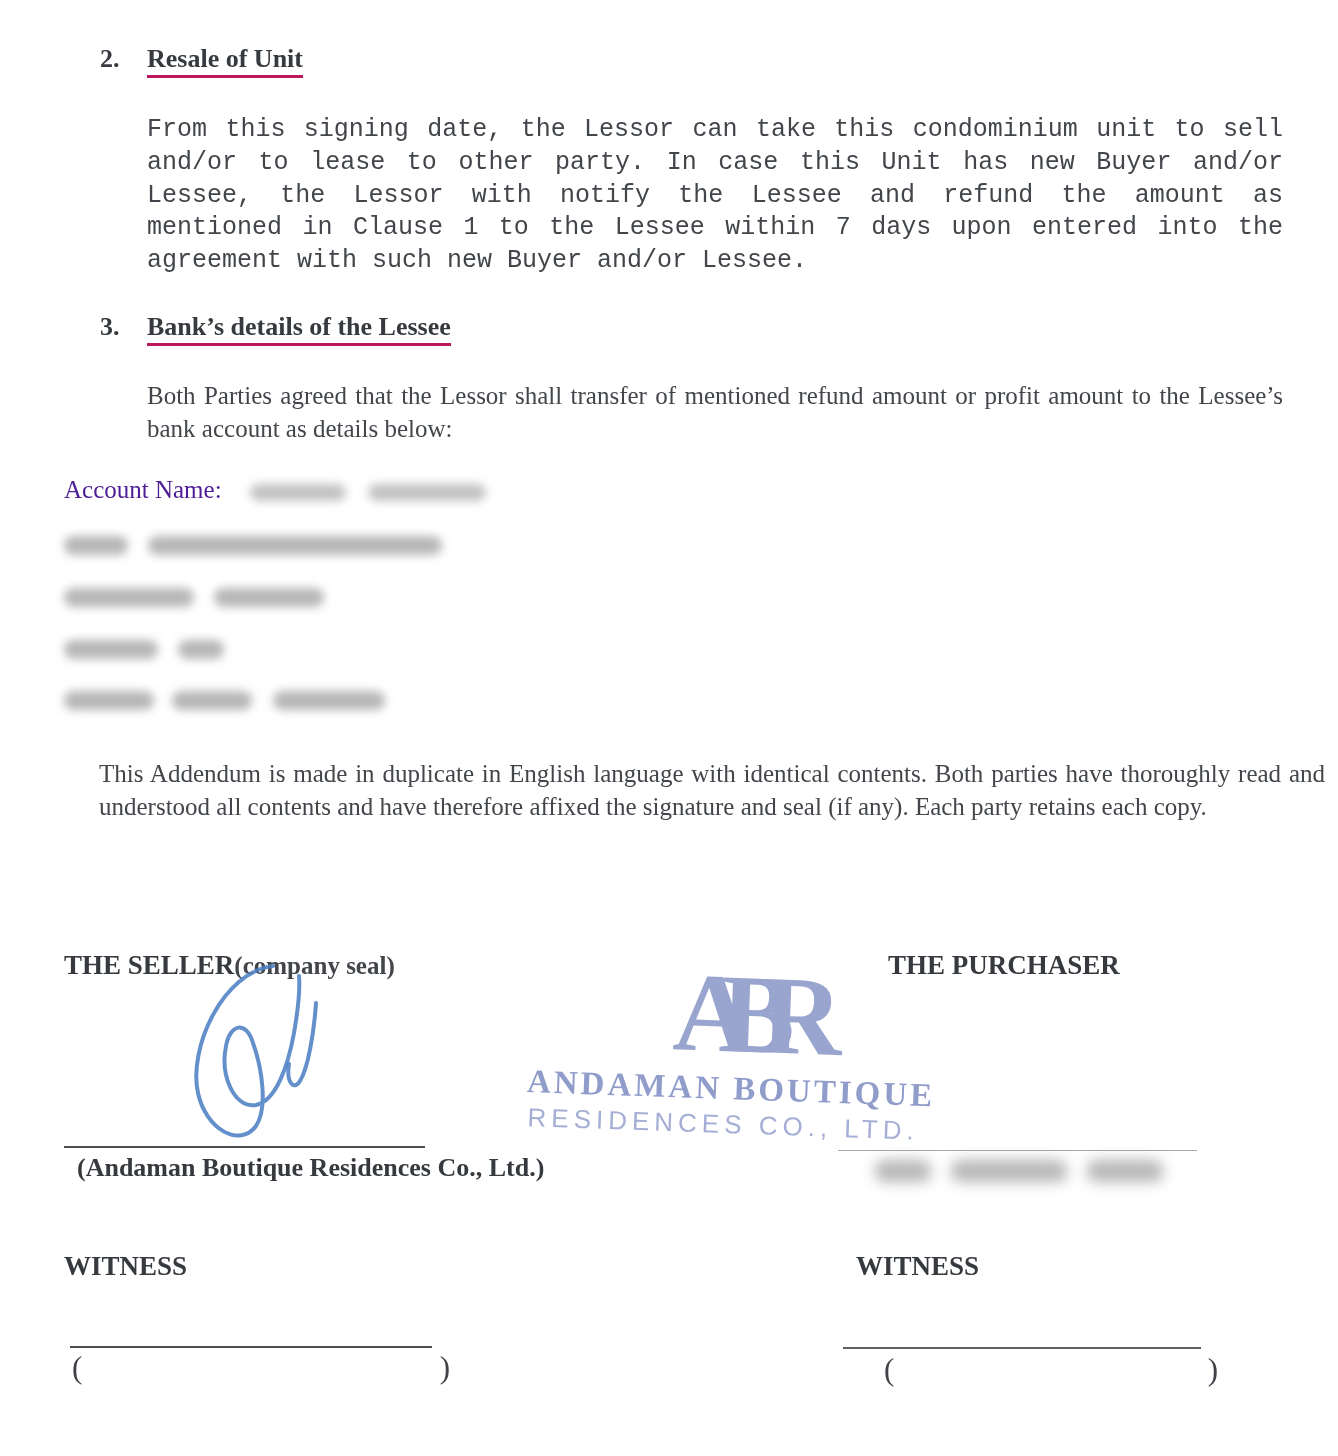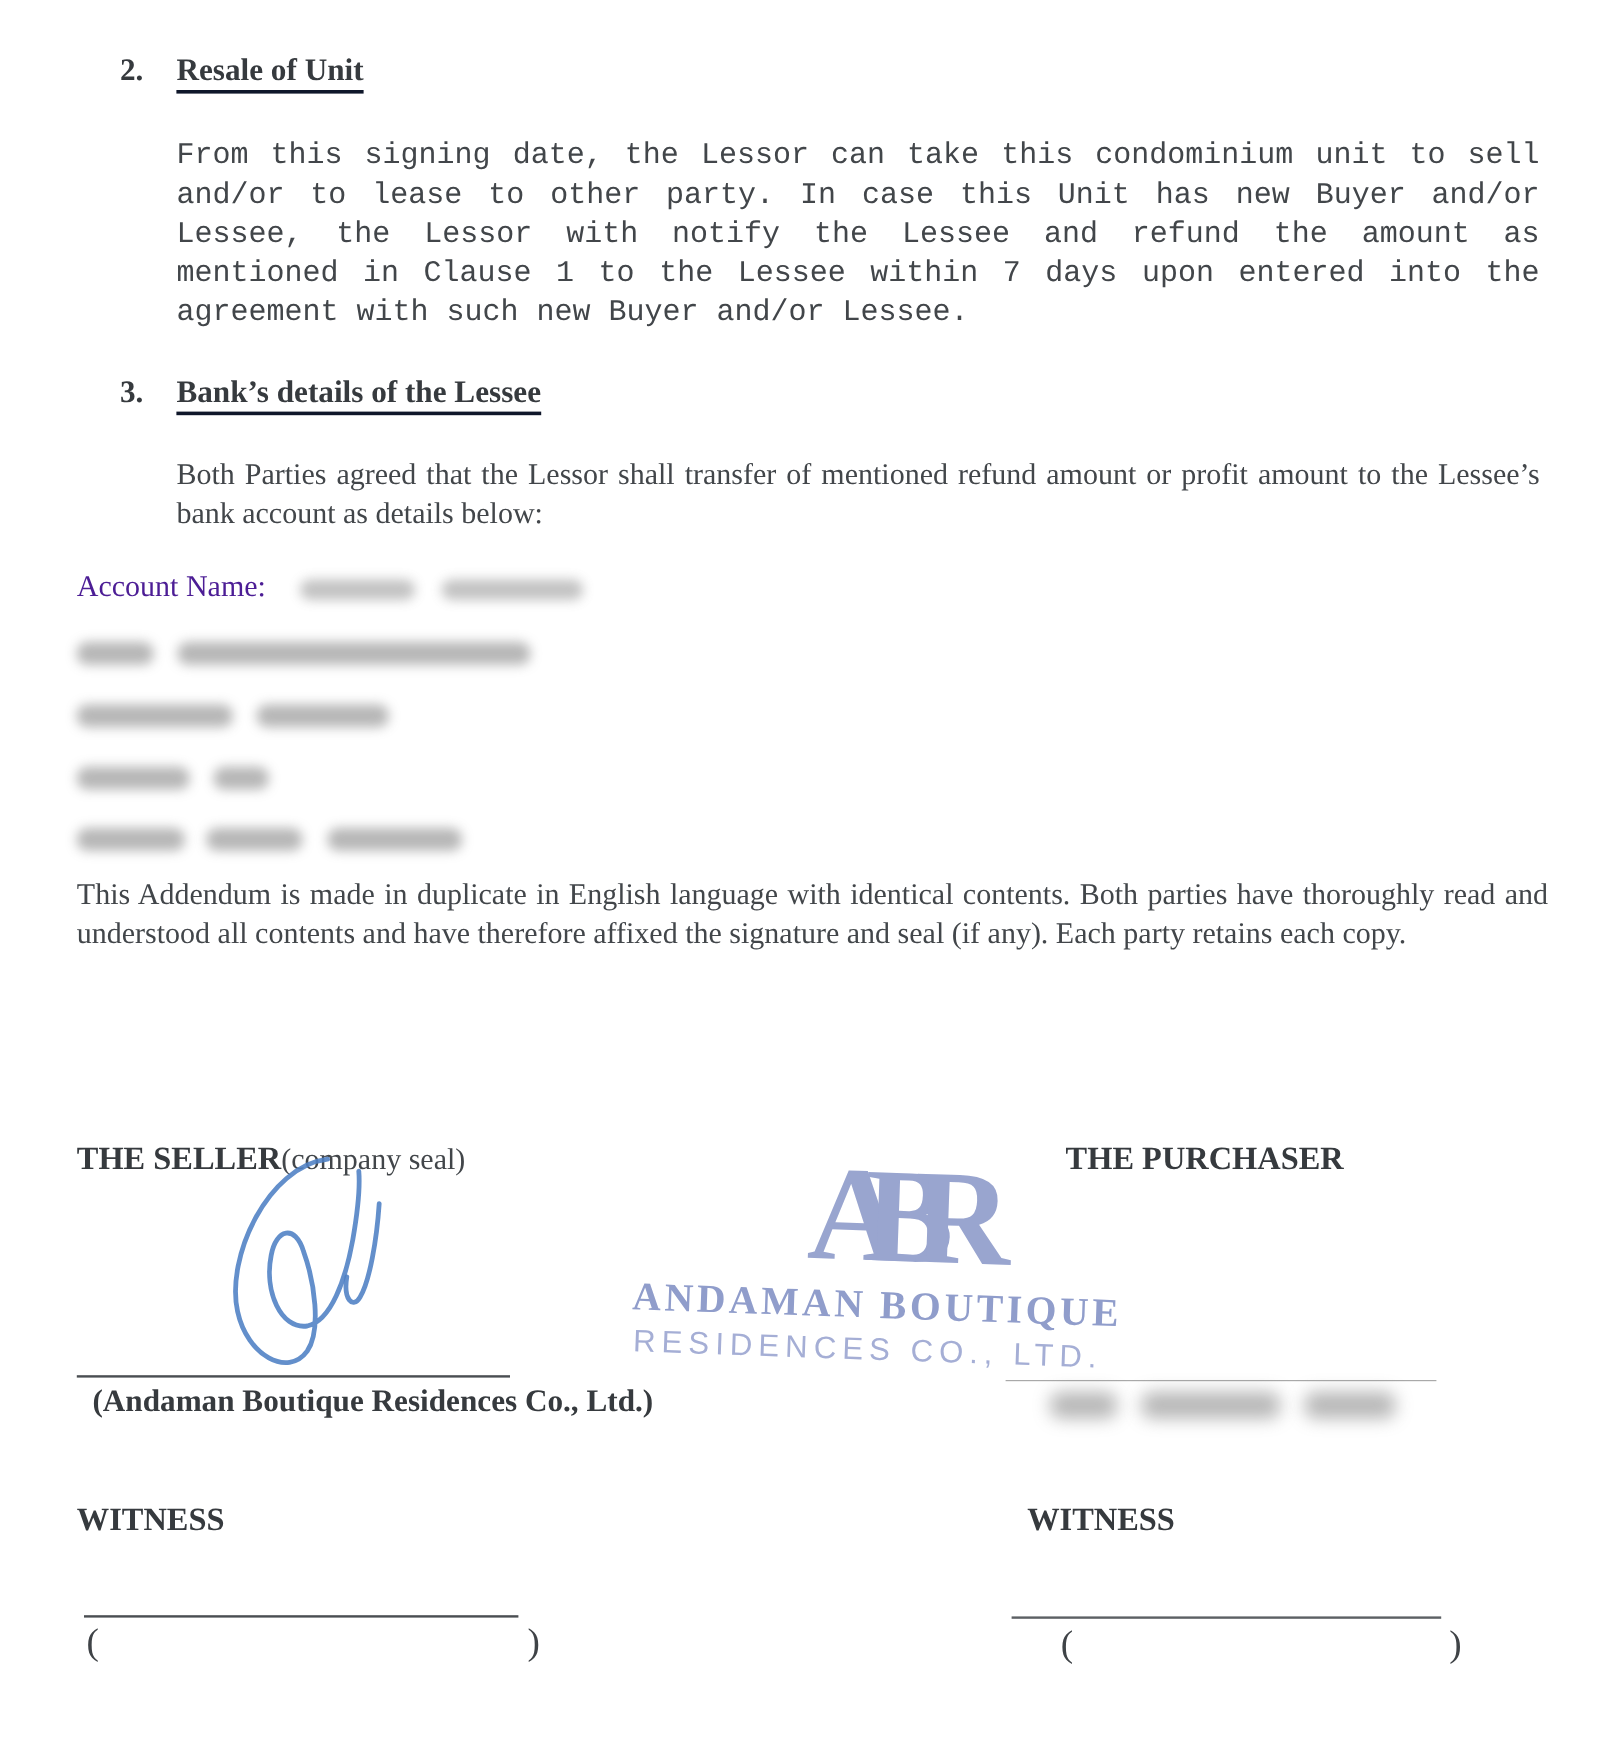--- a/index.html
+++ b/index.html
@@ -13,40 +13,40 @@
   }
   .abs{position:absolute;}
   
   .sec-heading{
     left:100px;
     font-size:26px;font-weight:bold;color:#363a3e;
     white-space:nowrap;
   }
   .sec-num{display:inline-block;width:47px;}
   .sec-title{
-    border-bottom:3px solid #0f172a;
+    border-bottom:3px solid #be185d;
     padding-bottom:2px;
   }
   
   .para{
     font-size:25px;line-height:32.8px;
     text-align:justify;color:#42464a;
   }
   .para-indent{left:147px;width:1136px;}
   .para-full{left:64px;width:1226px;line-height:33px;}
   
   .bank-row{left:64px;font-size:25px;color:#4c1d95;white-space:nowrap;}
   .blob{
     display:inline-block;background:#6f6f6f;border-radius:9px;
     filter:blur(5px);opacity:.5;vertical-align:-3px;
   }
   .blob-soft{opacity:.42;}
   
   .sig-label{font-size:27px;font-weight:bold;color:#363a3e;white-space:nowrap;}
-  .sig-note{font-size:25px;font-weight:normal;color:#42464a;margin-top:25px;}
+  .sig-note{font-size:25px;font-weight:bold;color:#42464a;margin-top:25px;}
   .sig-line{border-top:2.5px solid #4a4e52;height:0;}
   .sig-line-thin{border-top:1.5px solid #a9a9a9;height:0;}
   .company-name{font-size:26px;font-weight:bold;color:#363a3e;white-space:nowrap;}
   .paren-row{display:flex;justify-content:space-between;
     font-size:31px;color:#3f4347;}
   
   .stamp{
     left:528px;top:966px;width:395px;height:185px;
     text-align:center;color:#7d8cc2;
     transform:rotate(2deg);
@@ -100,21 +100,21 @@
   <div class="abs bank-row" style="top:634px;">
     <span class="blob" style="width:94px;height:19px;"></span>
     <span class="blob" style="width:46px;height:19px;margin-left:14px;"></span>
   </div>
   <div class="abs bank-row" style="top:685px;">
     <span class="blob" style="width:90px;height:19px;"></span>
     <span class="blob" style="width:80px;height:19px;margin-left:12px;"></span>
     <span class="blob" style="width:112px;height:19px;margin-left:14px;"></span>
   </div>
 
-  <div class="abs para para-full" style="top:729px;">This Addendum is made in duplicate in English language with identical contents.  Both parties have thoroughly read and understood all contents and have therefore affixed the signature and seal (if any).  Each party retains each copy.</div>
+  <div class="abs para para-full" style="top:757px;margin-left:35px;">This Addendum is made in duplicate in English language with identical contents.  Both parties have thoroughly read and understood all contents and have therefore affixed the signature and seal (if any).  Each party retains each copy.</div>
 
   <div class="abs sig-label" style="left:64px;top:950px;">
     <span>THE SELLER</span><span class="sig-note">(company seal)</span>
   </div>
   <div class="abs sig-label" style="left:856px;top:950px;margin-left:32px;">THE PURCHASER</div>
 
   <svg class="abs" style="left:168px;top:958px;" width="175" height="195" viewBox="0 0 175 195">
     <path class="ink" d="M 105 8 C 55 14 20 90 30 135 C 38 172 72 190 88 168 C 100 150 94 110 85 85 C 78 62 62 66 58 88 C 52 118 66 150 88 147 C 108 143 120 108 126 75 C 130 52 132 30 131 18"></path>
     <path class="ink" d="M 148 45 C 146 75 140 110 132 123 C 126 133 118 125 121 106"></path>
   </svg>

